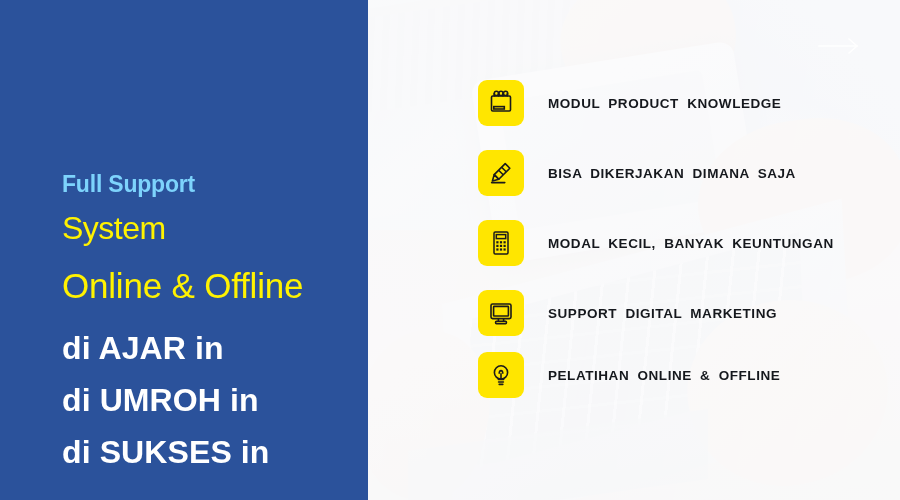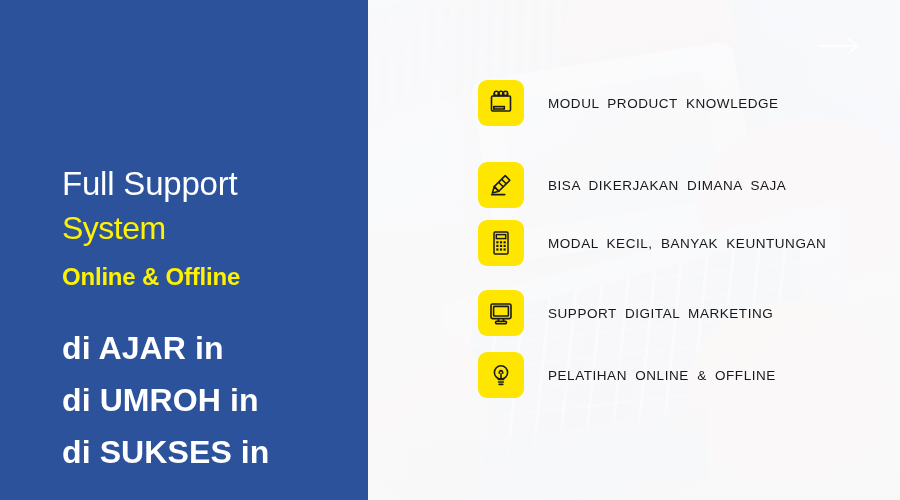--- a/index.html
+++ b/index.html
@@ -56,33 +56,33 @@
   .p-lid{left:40px;top:430px;width:300px;height:70px;
     background:linear-gradient(170deg,#e3e7ea,#d9dee3);transform:skewY(-8deg);opacity:.7;}
   
   .photo-wash{position:absolute;inset:0;
     background:linear-gradient(100deg,rgba(255,255,255,.80) 0%,rgba(255,255,255,.74) 45%,rgba(255,255,255,.80) 100%);}
   .photo-wash2{position:absolute;inset:0;background:rgba(247,248,250,.55);}
 
   
   .bluepanel{position:absolute;left:0;top:0;width:368px;height:500px;background:#2B529B;}
   .headline{position:absolute;left:62px;top:164px;width:300px;}
-  .h-full{color:#ffffff;font-size:33px;font-weight:400;line-height:40px;letter-spacing:-.2px;}
+  .h-full{color:#7dd3fc;font-size:23px;font-weight:700;line-height:40px;letter-spacing:-.2px;}
   .h-system{color:#FFF200;font-size:32px;font-weight:400;line-height:54px;margin-top:-3px;letter-spacing:-.5px;}
-  .h-onoff{color:#FFF200;font-size:24px;font-weight:700;line-height:36px;margin-top:4px;letter-spacing:-.2px;}
+  .h-onoff{color:#FFF200;font-size:35px;font-weight:400;line-height:36px;margin-top:13px;letter-spacing:-.2px;}
   .slogans{position:absolute;left:62px;top:322px;width:310px;}
   .slogan{color:#ffffff;font-size:32px;font-weight:bold;line-height:52px;letter-spacing:.1px;}
 
   
   .features{position:absolute;left:478px;top:80px;}
   .feat{position:absolute;left:0;display:flex;align-items:center;}
   .tile{width:46px;height:46px;border-radius:9px;background:#FFE600;
         display:flex;align-items:center;justify-content:center;flex:0 0 auto;}
   .tile svg{display:block;}
-  .feat-label{margin-left:24px;color:#15181d;font-size:13.5px;font-weight:normal;
+  .feat-label{margin-left:24px;color:#15181d;font-size:13.5px;font-weight:bold;
         letter-spacing:.55px;word-spacing:4px;white-space:nowrap;
         font-family:"Liberation Sans", sans-serif;}
 
   
   .arrow{position:absolute;left:818px;top:36px;width:42px;height:20px;}
 </style>
 </head>
 <body>
 
 <div id="banner">
@@ -130,21 +130,21 @@
           <rect x="6.8" y="17.6" width="10.5" height="2.4"></rect>
           <path d="M7.2 7V4.6M11.6 7V4.6M16 7V4.6M20.4 7V4.6" stroke-linecap="round"></path>
           <circle cx="9.4" cy="4.4" r="2.1"></circle>
           <circle cx="14" cy="4.4" r="2.1"></circle>
           <circle cx="18.6" cy="4.4" r="2.1"></circle>
         </svg>
       </div>
       <div class="feat-label">MODUL  PRODUCT  KNOWLEDGE</div>
     </div>
 
-    <div class="feat" style="top:82px">
+    <div class="feat" style="top:70px">
       <div class="tile">
         <svg width="28" height="28" viewBox="0 0 28 28" fill="none" stroke="#1b1b1b" stroke-width="1.6">
           <path d="M18.2 4.6l4.6 4.6-11 11-4.6-4.6z" stroke-linejoin="round"></path>
           <path d="M7.2 15.6l4.6 4.6-6.4 1.8z" stroke-linejoin="round"></path>
           <path d="M14.6 8.2l4.6 4.6M11.6 11.2l4.6 4.6"></path>
           <path d="M4.6 23.6h13.2" stroke-linecap="round"></path>
         </svg>
       </div>
       <div class="feat-label">BISA  DIKERJAKAN  DIMANA  SAJA</div>
     </div>

